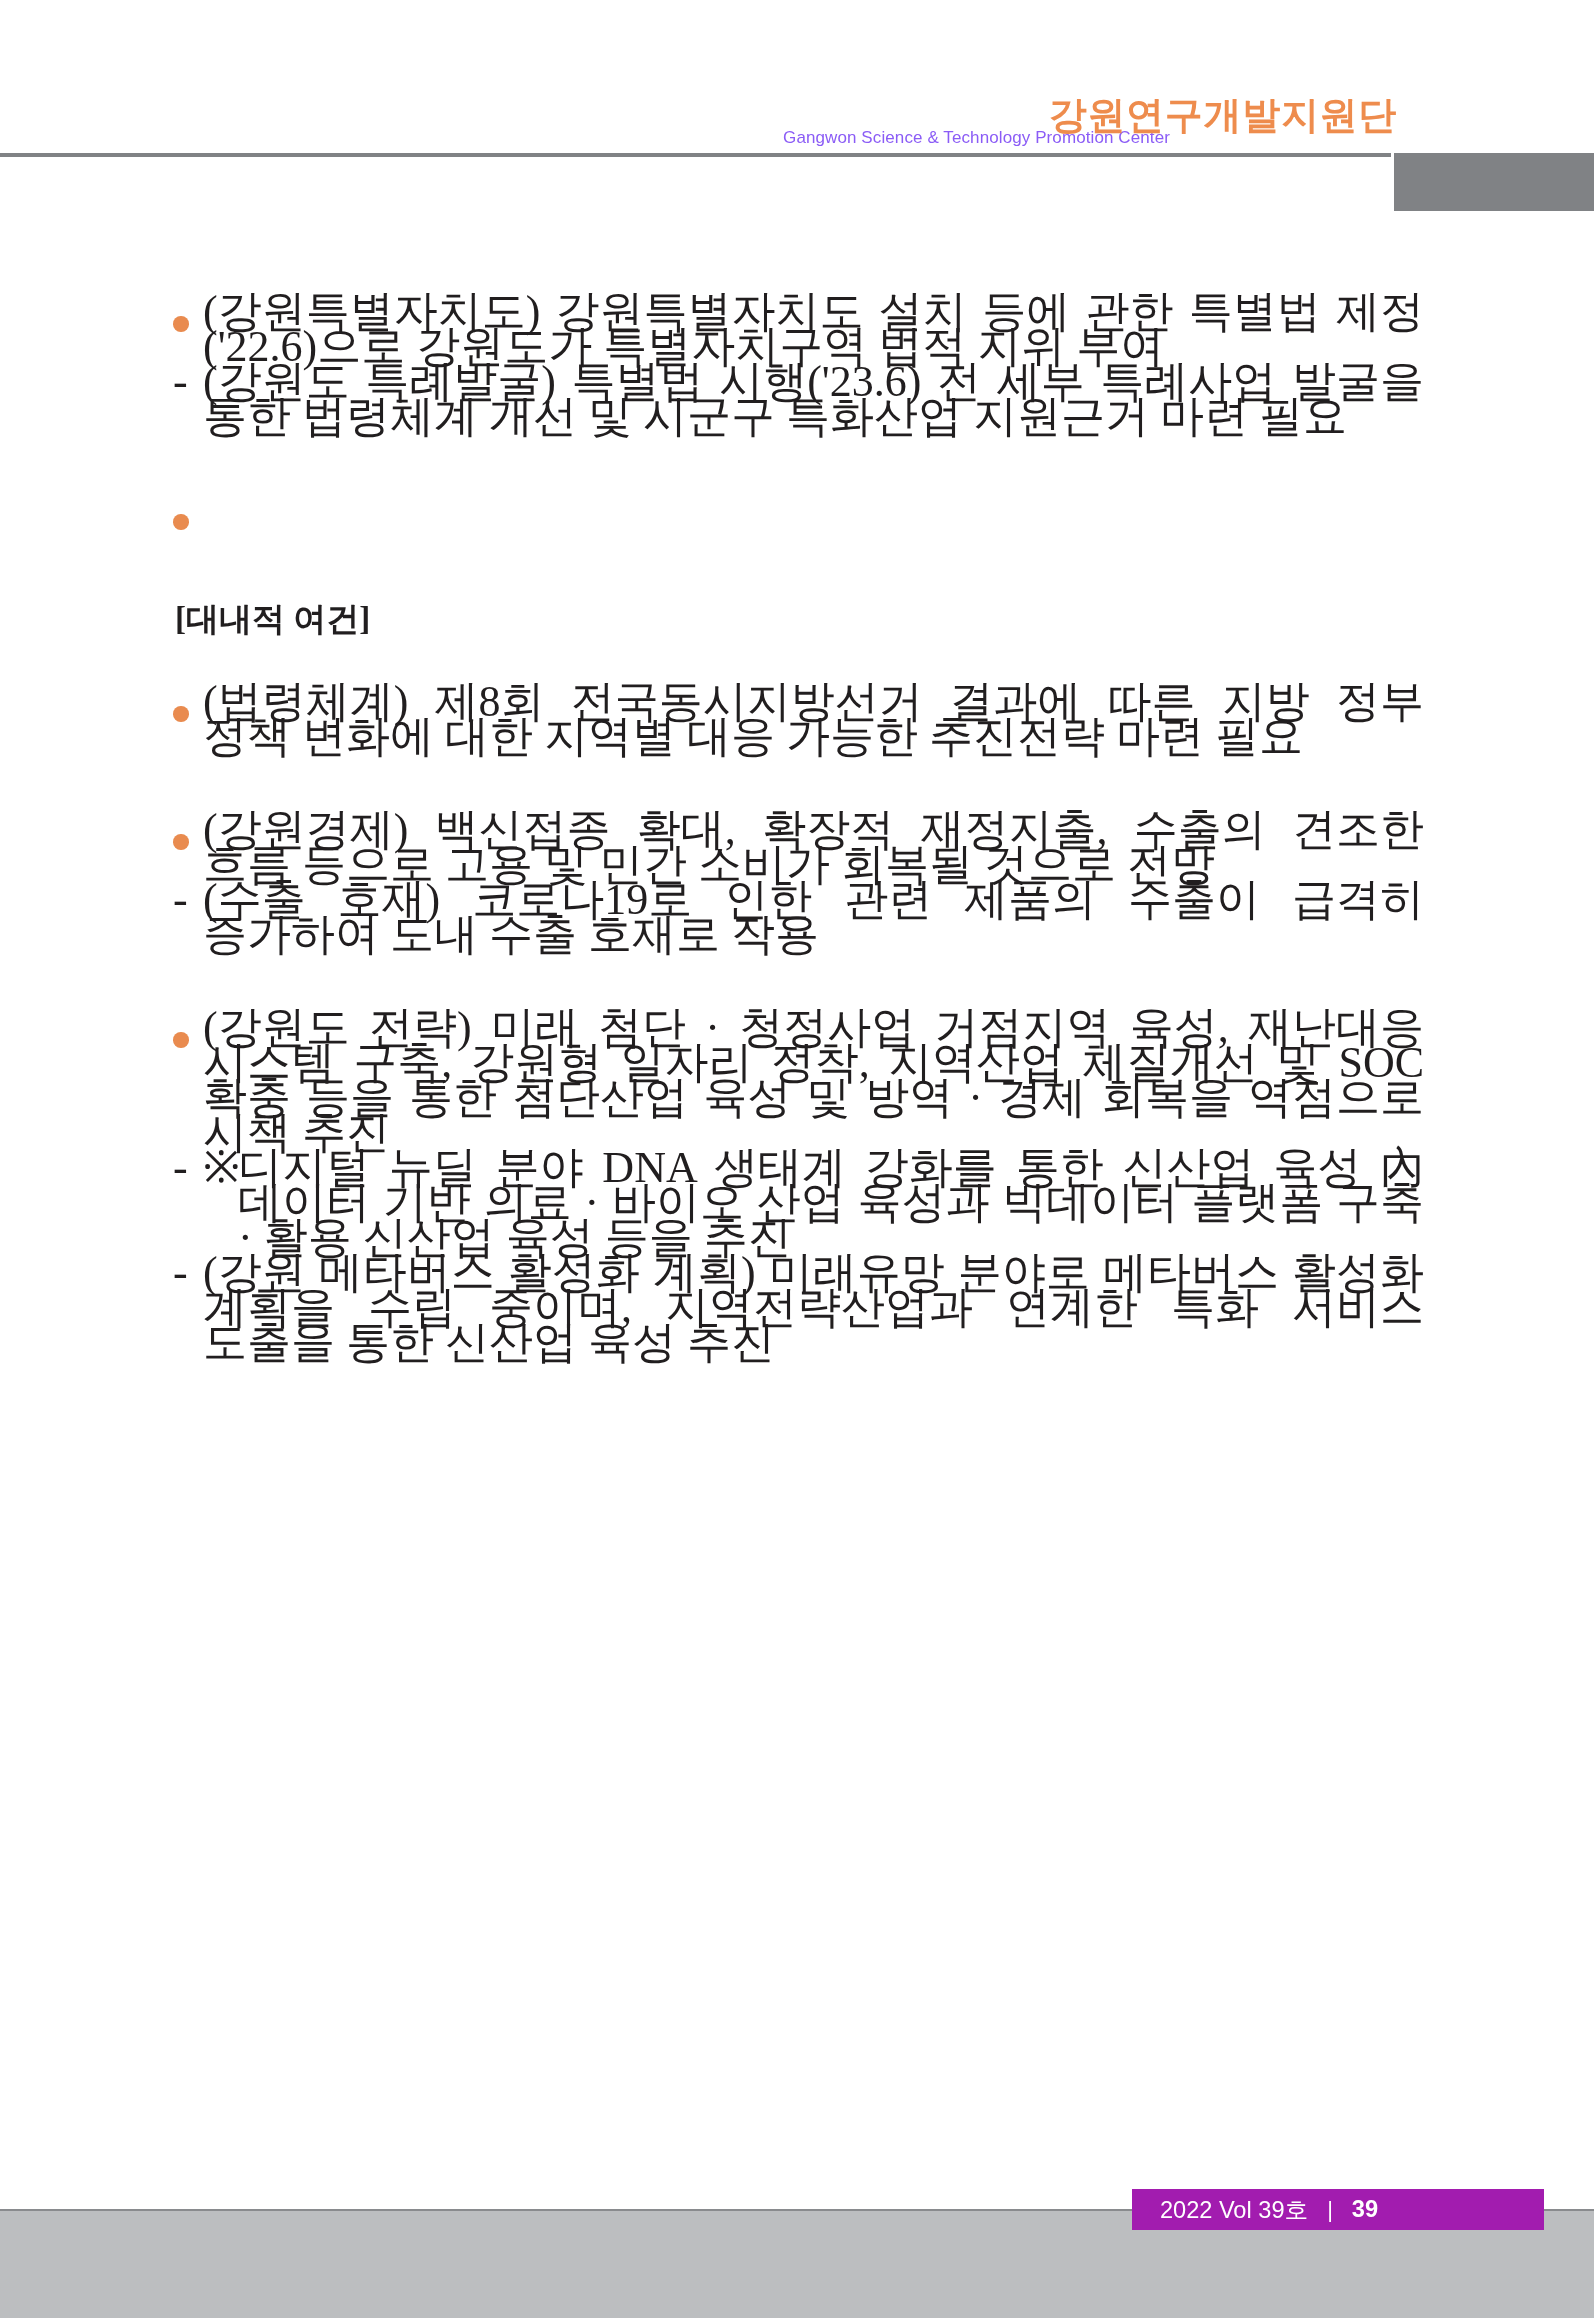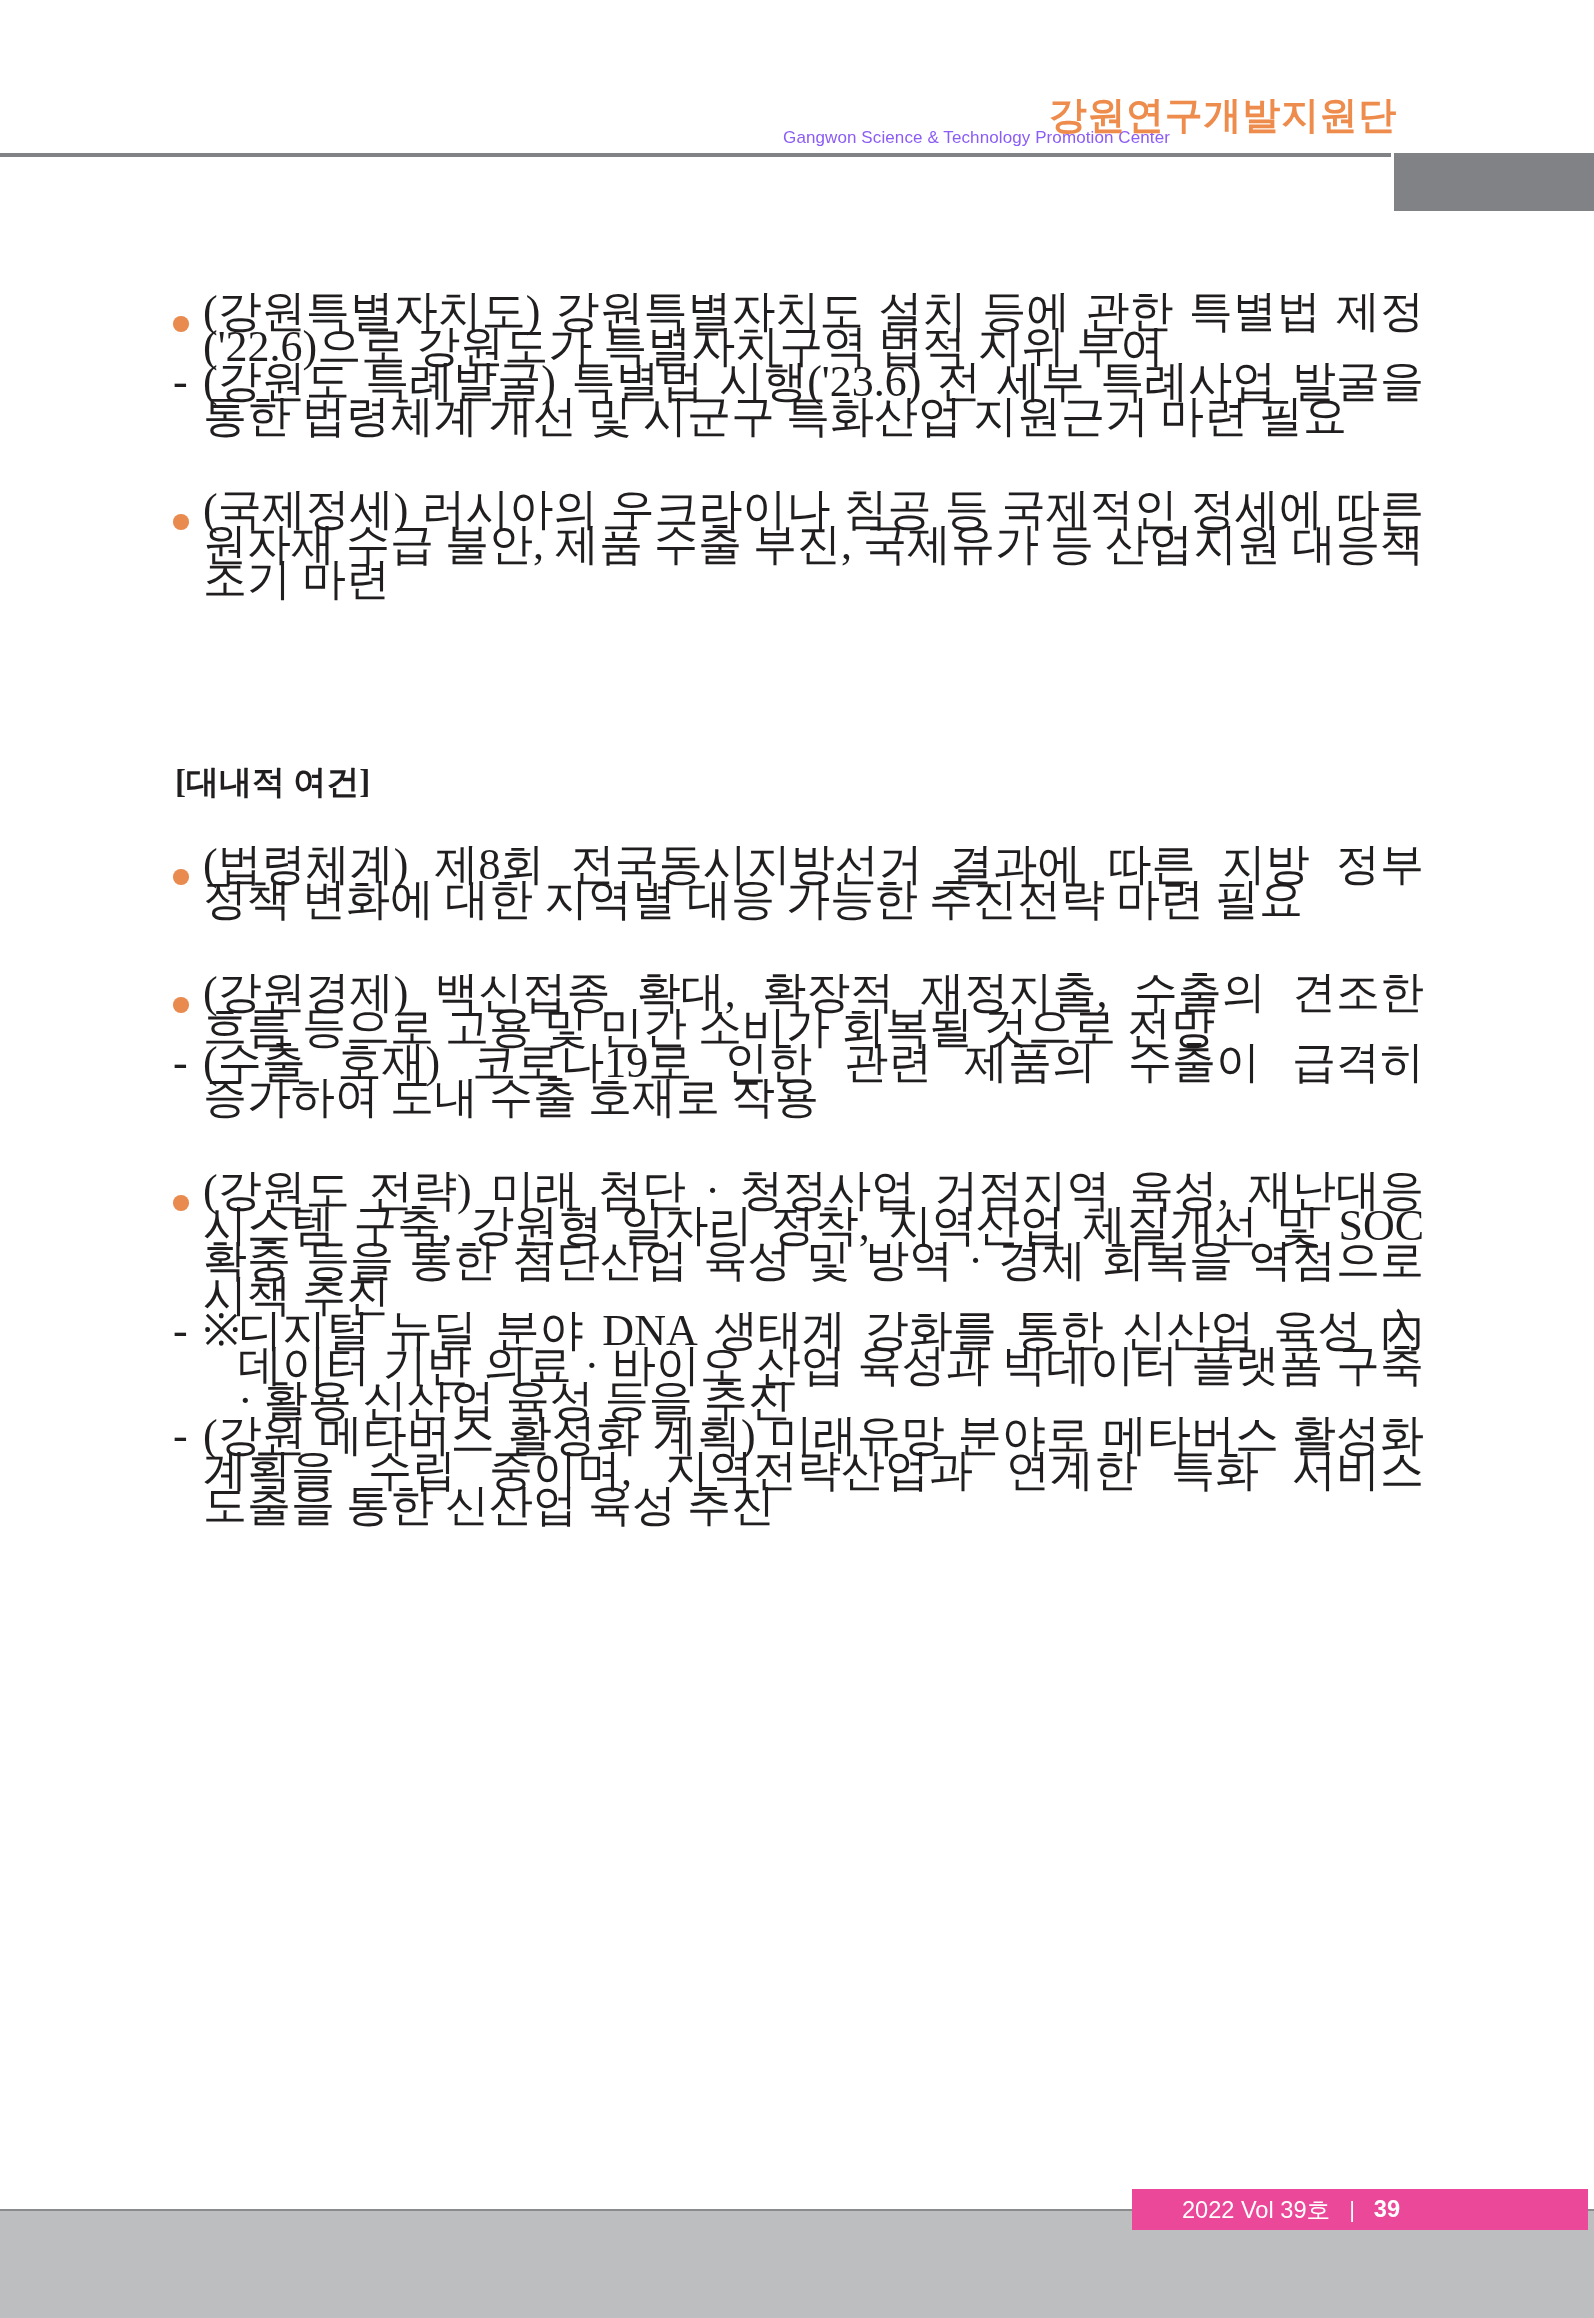--- a/index.html
+++ b/index.html
@@ -107,23 +107,23 @@
     width:1595px;
     height:110px;
     background:#bcbec0;
     border-top:2.2px solid #898b8e;
     box-sizing:border-box;
   }
   .footer-bar{
     position:absolute;
     left:1132px;
     top:2189px;
-    width:456px;
+    width:412px;
     height:41px;
-    background:#ec4899;
+    background:#a21caf;
     display:flex;
     align-items:center;
     justify-content:center;
     z-index:2;
   }
   .footer-bar-inner{
     display:flex;
     align-items:center;
     transform:translateX(-69px);
     font-family:"Liberation Sans","DejaVu Sans",sans-serif;
@@ -157,21 +157,20 @@
       <span>(강원특별자치도) 강원특별자치도 설치 등에 관한 특별법 제정('22.6)으로 강원도가 특별자치구역 법적 지위 부여</span>
     </div>
 
     <div class="item">
       <span class="marker">-</span>
       <span>(강원도 특례발굴) 특별법 시행('23.6) 전 세부 특례사업 발굴을 통한 법령체계 개선 및 시군구 특화산업 지원근거 마련 필요</span>
     </div>
 
     <div class="item gap-md">
       <span class="dot"></span>
-      <span>(국제정세) 러시아의 우크라이나 침공 등 국제적인 정세에 따른 원자재 수급 불안, 제품 수출 부진, 국제유가 등 산업지원 대응책 조기 마련</span>
     </div>
 
     <div class="heading gap-xl">[대내적 여건]</div>
 
     <div class="item gap-sm">
       <span class="dot"></span>
       <span>(법령체계) 제8회 전국동시지방선거 결과에 따른 지방 정부 정책 변화에 대한 지역별 대응 가능한 추진전략 마련 필요</span>
     </div>
 
     <div class="item gap-md">

